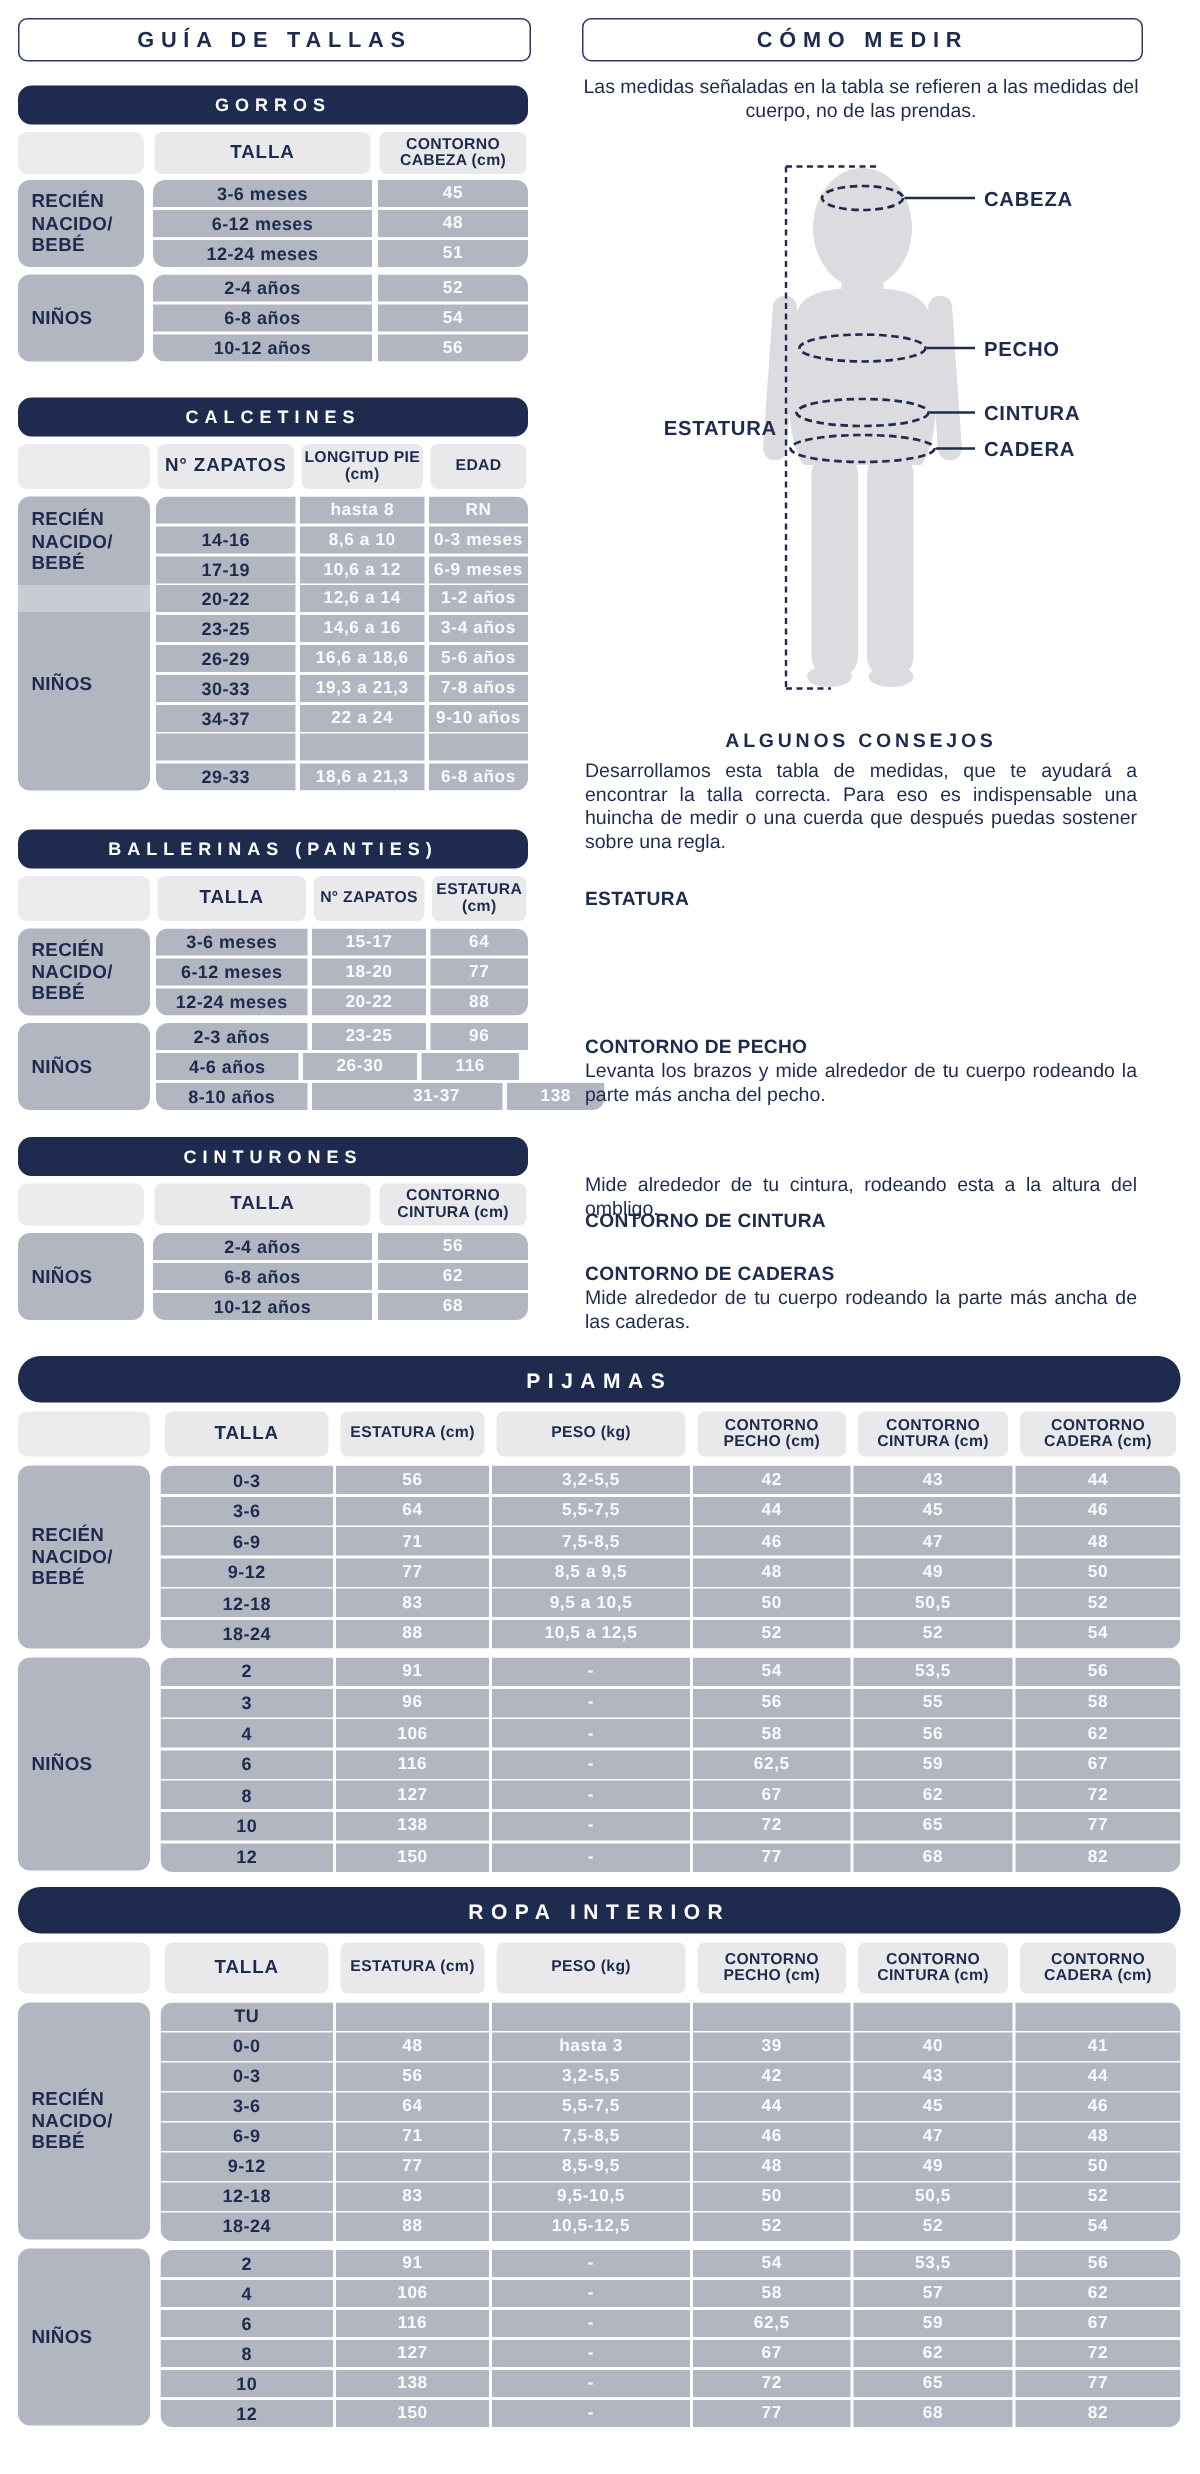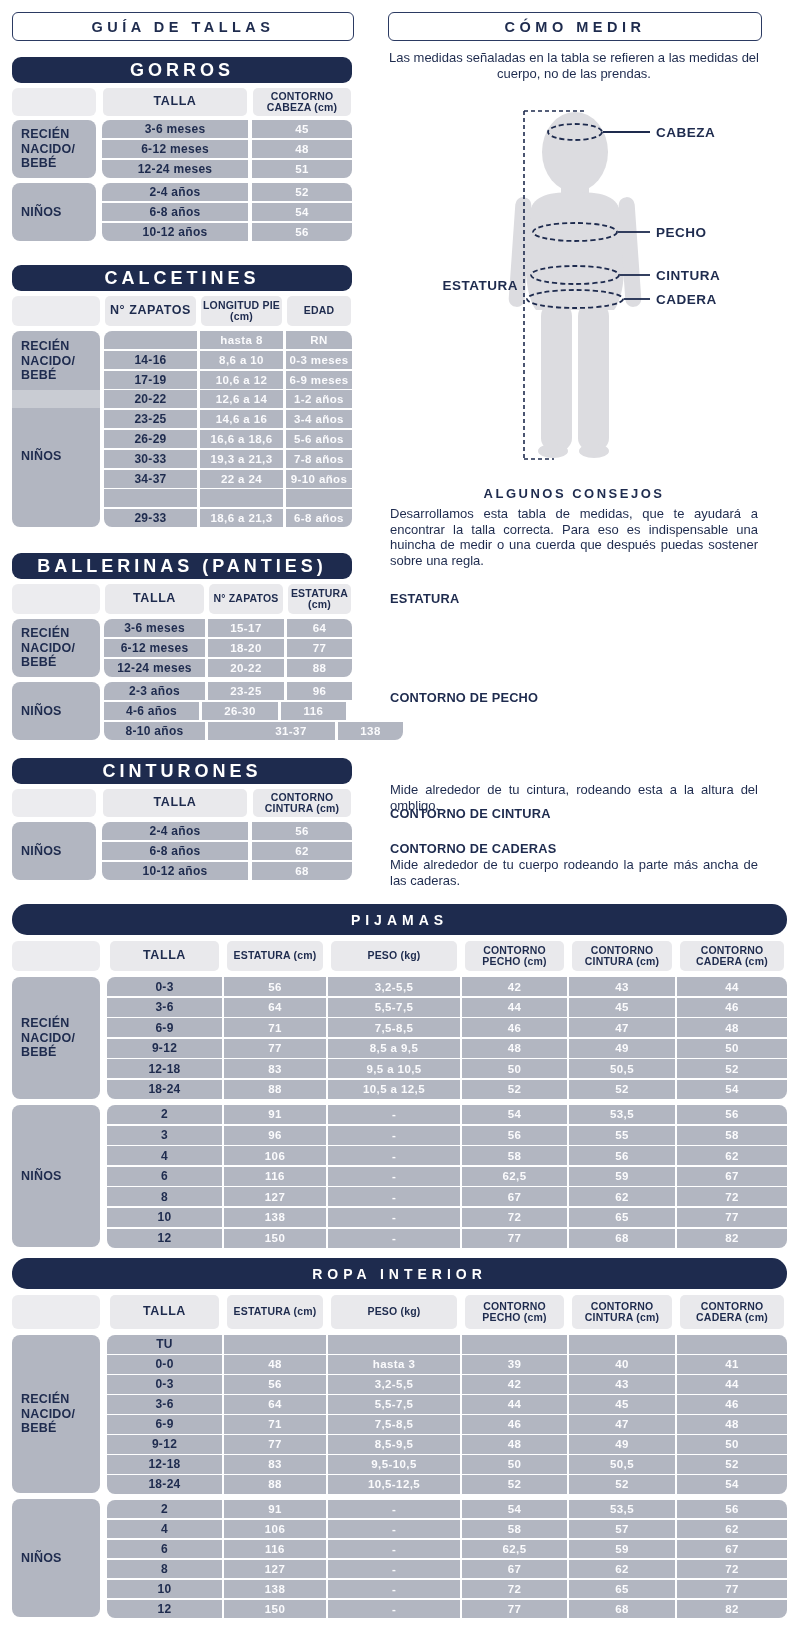--- a/index.html
+++ b/index.html
@@ -11,21 +11,21 @@
   html,body{margin:0;padding:0;background:#fff;font-family:"Liberation Sans","DejaVu Sans",sans-serif;}
   #page{position:relative;width:800px;height:1649px;background:#fff;overflow:hidden;}
 
   .titlebox{position:absolute;height:27px;border:1.6px solid #2b3a62;border-radius:6px;background:#fff;
     display:flex;align-items:center;justify-content:center;color:var(--navy);font-weight:700;
     font-size:14.5px;letter-spacing:4.5px;}
 
   .tbl{position:absolute;}
   .bar{position:absolute;left:0;top:0;width:100%;background:var(--navy);color:#fff;font-weight:700;
     display:flex;align-items:center;justify-content:center;}
-  .bar-sm{height:26px;border-radius:9px;font-size:18px;letter-spacing:4px;}
+  .bar-sm{height:26px;border-radius:9px;font-size:12px;letter-spacing:4px;}
   .bar-lg{height:31px;border-radius:15px;font-size:14px;letter-spacing:5px;}
 
   .tspacer{position:absolute;background:#ececef;border-radius:6px;}
 
   .thead{position:absolute;display:flex;gap:var(--sep);}
   .th{height:var(--theadh);background:var(--hdr);border-radius:5px;display:flex;align-items:center;
     justify-content:center;text-align:center;color:var(--navy);font-weight:700;font-size:10.5px;
     line-height:11.5px;letter-spacing:.2px;}
   .thead .th:first-child{font-size:12.5px;letter-spacing:.6px;}
 
@@ -290,20 +290,21 @@
       <text x="130" y="195" text-anchor="end">ESTATURA</text>
     </g>
   </svg>
 
   <div class="rp sec-p" style="left:390px;top:506px;">Desarrollamos esta tabla de medidas, que te ayudará a encontrar la talla correcta. Para eso es indispensable una huincha de medir o una cuerda que después puedas sostener sobre una regla.</div>
   <div class="rp consejos-h" style="left:388px;top:486px;">ALGUNOS CONSEJOS</div>
 
   <div class="rp sec-h" style="left:390px;top:591px;">ESTATURA</div>
 
   <div class="rp sec-h" style="left:390px;top:690px;">CONTORNO DE PECHO</div>
+  <div class="rp sec-p" style="left:390px;top:706px;">Levanta los brazos y mide alrededor de tu cuerpo rodeando la parte más ancha del pecho.</div>
 
   <div class="rp sec-h" style="left:390px;top:806px;">CONTORNO DE CINTURA</div>
   <div class="rp sec-p" style="left:390px;top:782px;">Mide alrededor de tu cintura, rodeando esta a la altura del ombligo.</div>
 
   <div class="rp sec-h" style="left:390px;top:841px;">CONTORNO DE CADERAS</div>
   <div class="rp sec-p" style="left:390px;top:857px;">Mide alrededor de tu cuerpo rodeando la parte más ancha de las caderas.</div>
 
   <div id="pijamas" class="tbl" style="left:12px;top:904px;width:775px;--sep:2px;--rowh:19px;--rowgap:1.6px;--grpgap:6px;--theadh:30px;">
     <div class="bar bar-lg">PIJAMAS</div>
     <div class="tspacer" style="left:0;top:37px;width:88px;height:30px;"></div>

